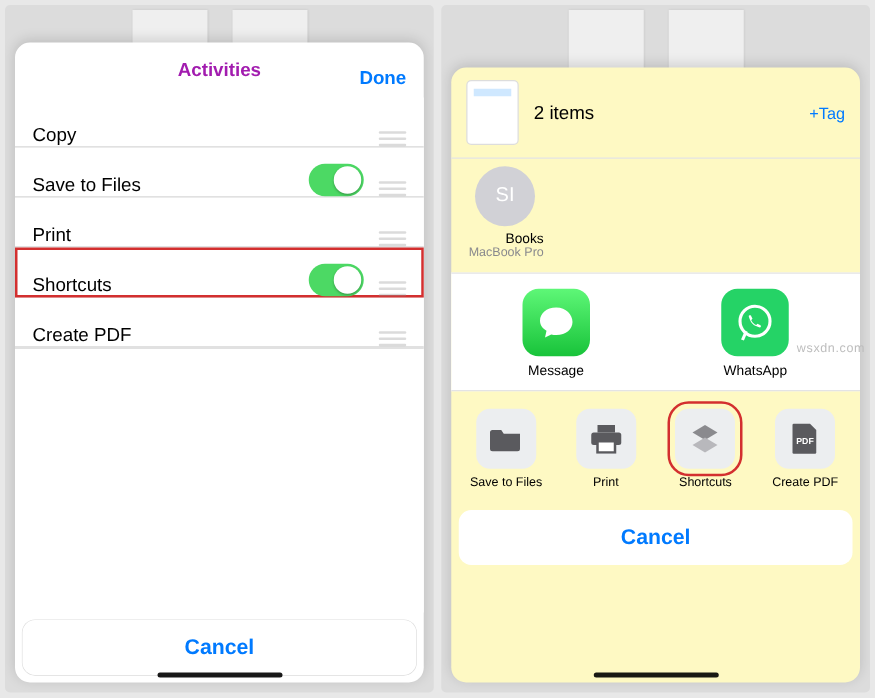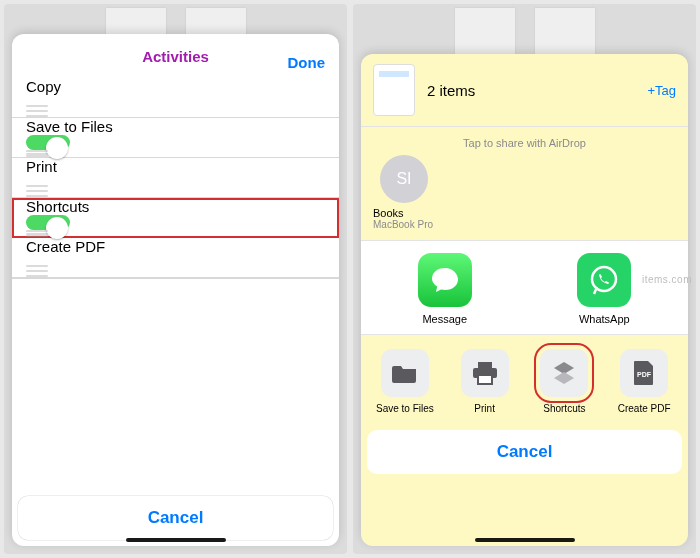--- a/index.html
+++ b/index.html
@@ -41,24 +41,23 @@
   .p1 .hdr {
     display:flex; justify-content:center; align-items:center;
     height:44px; position:relative; font-size:15px;
   }
   .p1 .hdr .title { font-weight:600; color:#a21caf; }
   .p1 .hdr .done {
     position:absolute; right:14px; top:20px; color:#007aff; font-weight:600;
   }
   .p1 .list { flex:1; background:#fff; }
   .row {
-    height:40px; display:flex; align-items:flex-start;
+    height:40px; display:flex; align-items:flex-end;
     padding:0 14px; border-bottom:0.5px solid #d8d8d8;
     position:relative;
-    flex-direction:column;
   }
   .row .lbl { flex:1; font-size:15px; color:#000; }
   .grab {
     width:22px; height:12px;
     display:flex; flex-direction:column; justify-content:space-between;
     opacity:.35;
   }
   .grab span{height:2px;background:#999;border-radius:1px;}
   .toggle {
     width:44px; height:26px; border-radius:13px; background:#4cd964;
@@ -101,21 +100,21 @@
   }
   .hdr2 .txt{flex:1;}
   .hdr2 .items{font-size:15px;color:#000;}
   .hdr2 .sub{font-size:12px;color:#8a8a8e;}
   .hdr2 .tag{color:#007aff;font-size:13px;}
   .airdrop-sec{padding:6px 0 10px;}
   .airdrop-cap{
     text-align:center;font-size:11px;color:#8a8a8e;padding:4px 0 6px;
   }
   .airdrop-row{display:flex;gap:10px;padding:0 12px;}
-  .contact{width:62px;text-align:left;}
+  .contact{width:62px;text-align:right;}
   .avatar{
     width:48px;height:48px;margin:0 auto;border-radius:50%;
     background:#d1d1d6;display:flex;align-items:center;justify-content:center;
     color:#fff;font-size:16px;font-weight:400;
   }
   .contact .nm{font-size:11px;color:#000;margin-top:4px;}
   .contact .dev{font-size:10px;color:#8a8a8e;}
   .apps-sec{
     background:#fff;border-top:.5px solid #e3e3e5;border-bottom:.5px solid #e3e3e5;
     padding:12px 4px 8px;display:flex;
@@ -222,21 +221,20 @@
   <div class="sheet">
     <div class="hdr2">
       <div class="thumb"></div>
       <div class="txt">
         <div class="items">2 items</div>
       </div>
       <div class="tag">+Tag</div>
     </div>
 
     <div class="airdrop-sec">
-      <div class="airdrop-cap">Tap to share with AirDrop</div>
       <div class="airdrop-row">
         <div class="contact">
           <div class="avatar">SI</div>
           <div class="nm">Books</div>
           <div class="dev">MacBook Pro</div>
         </div>
       </div>
     </div>
 
     <div class="apps-sec">
@@ -297,13 +295,13 @@
         </div>
         <div class="action-lbl">Create PDF</div>
       </div>
     </div>
 
     <div class="cancel2">Cancel</div>
     <div class="indicator"></div>
   </div>
 </div>
 
-<div class="watermark">items.com</div>
+<div class="watermark">wsxdn.com</div>
 
 </body></html>

